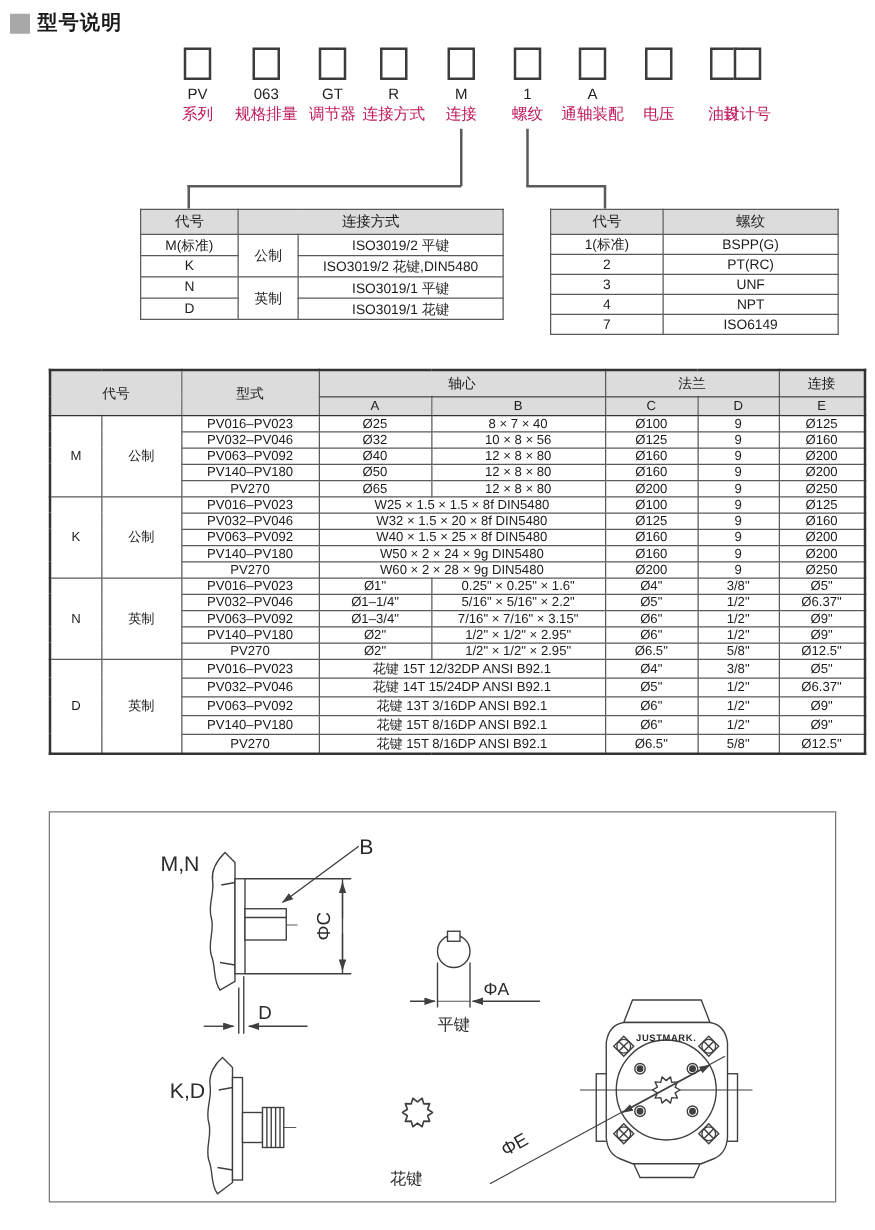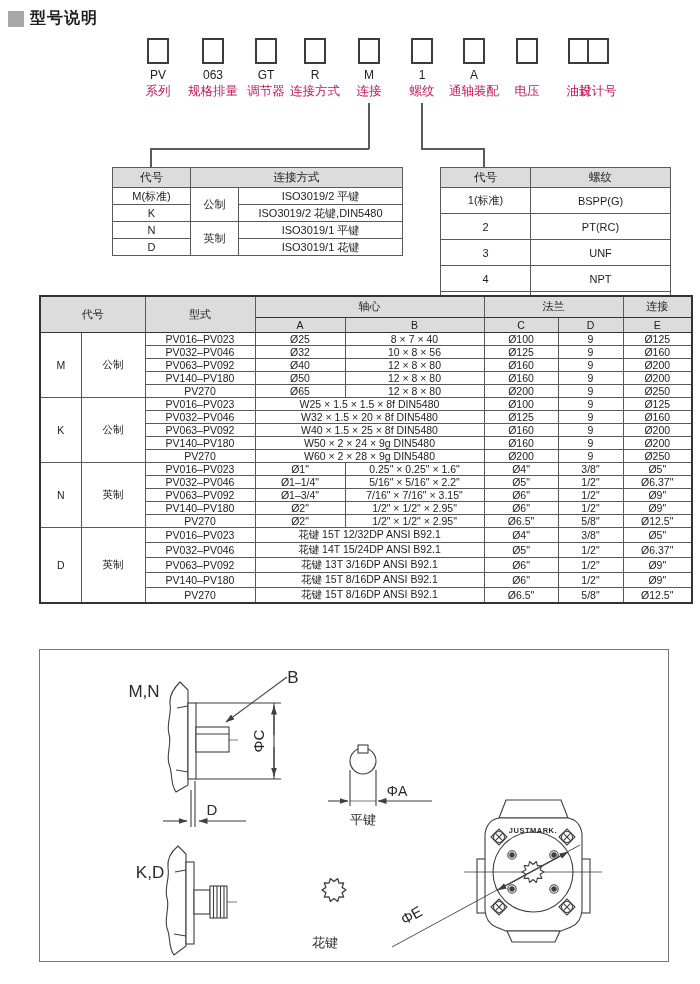--- a/index.html
+++ b/index.html
@@ -19,21 +19,21 @@
   .code-item:nth-of-type(9){left:549px}.code-item:nth-of-type(10){left:568px}
   .ln{position:absolute;background:#5a5a5a}
   table{border-collapse:collapse;position:absolute;table-layout:fixed;background:#fff}
   th,td{border:1px solid #5a5a5a;text-align:center;vertical-align:middle;overflow:hidden;white-space:nowrap}
   th{background:#dcdcdc;font-weight:normal}
   .tsm{font-size:11px}
   .tsm th{height:20px;font-size:11.5px}
   .tsm td{height:17px}
   .tleft{left:112px;top:167px;width:290px;border:1.5px solid #333}
   .tright{left:440px;top:167px;width:230px;border:1.5px solid #333}
-  .tright td{height:26px}
+  .tright td{height:16px}
   .tbig{left:39px;top:295px;width:652px;font-size:10.5px;border:2px solid #333}
   .tbig th{font-size:11px}
   .tbig thead tr:first-child th{height:21px}
   .tbig thead tr:last-child th{height:15px;font-size:10.5px}
   .tbig td{height:13px;padding:0 2px}
   .tbig thead th{border-bottom-color:#333}
   .tbig .gs td{border-top:1.6px solid #333}
   .draw{position:absolute;left:39px;top:649px;width:630px;height:313px;border:1.5px solid #777;background:#fff}
   svg{display:block}
   svg text{font-family:"Liberation Sans",sans-serif;fill:#2a2a2a}

